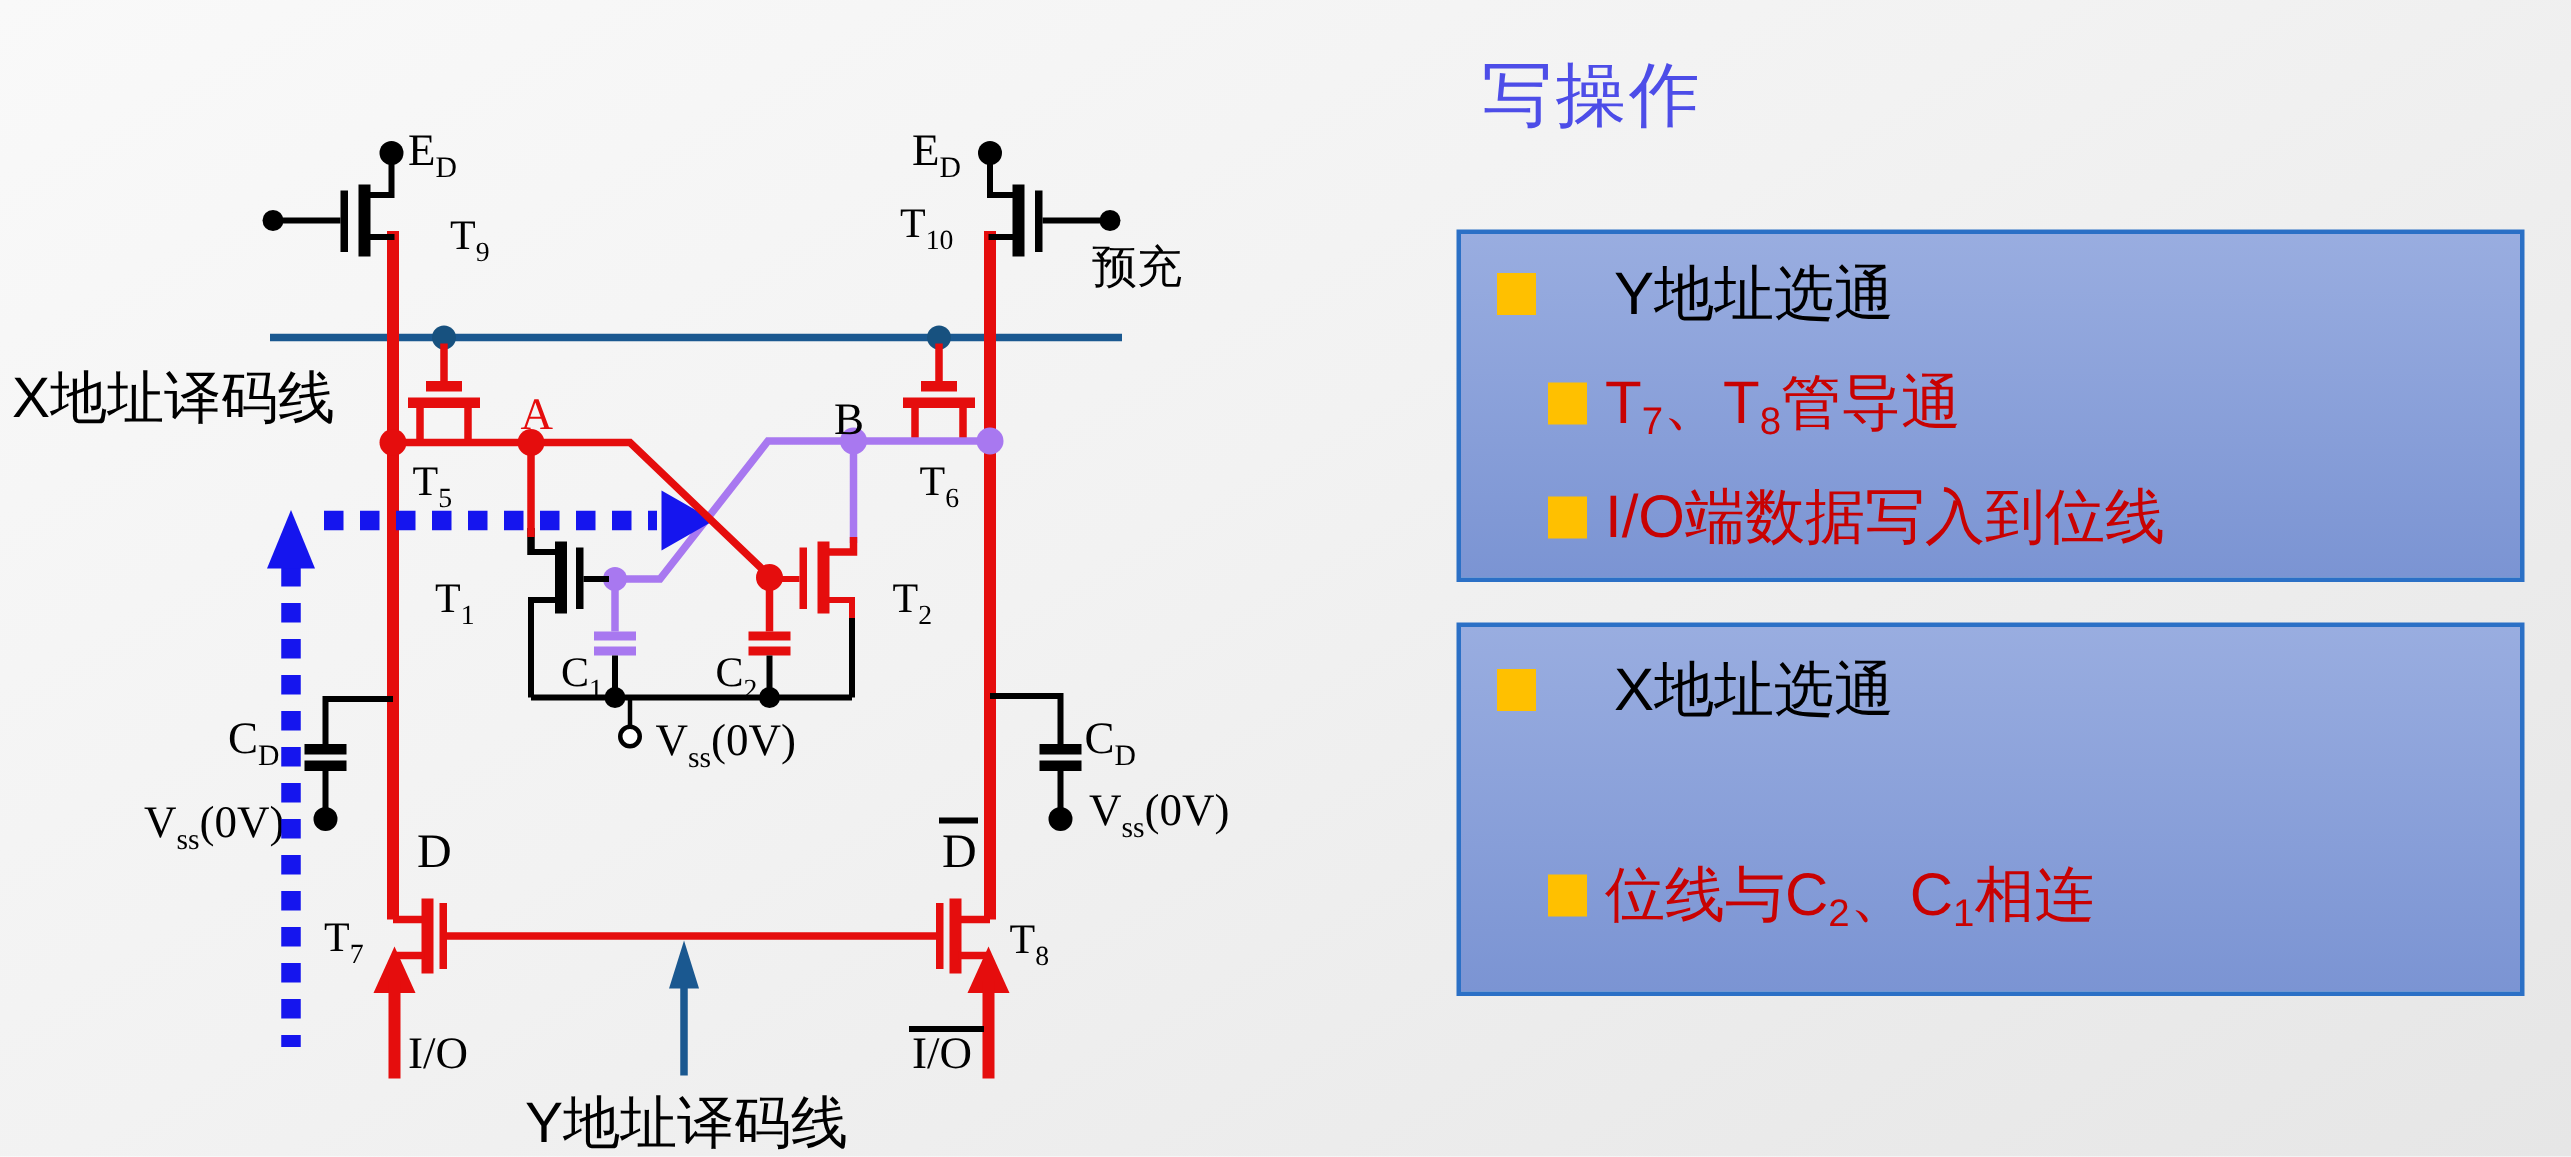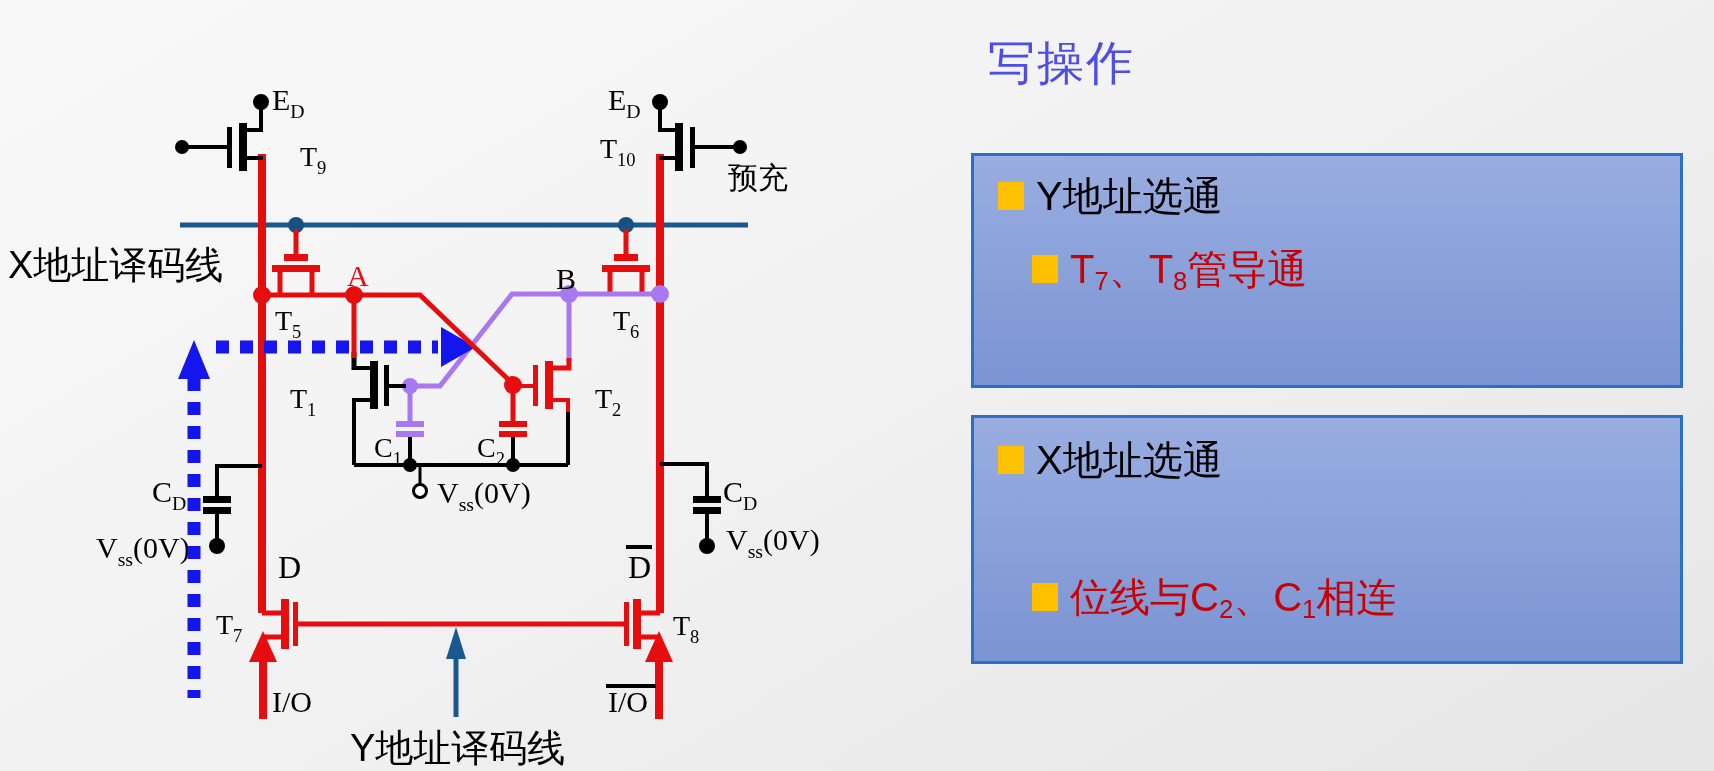--- a/index.html
+++ b/index.html
@@ -28,21 +28,21 @@
     border:3px solid #2b70c6;box-sizing:border-box;
   }
   .panel1{top:153px;height:235px;}
   .panel2{top:415px;height:249px;}
   .row{position:absolute;display:flex;align-items:flex-start;}
   .row .bullet{
     width:26px;height:28px;background:#ffc000;flex:0 0 auto;
     margin-right:12px;margin-top:9px;
   }
   .row .txt{font-size:40px;line-height:46px;white-space:nowrap;}
-  .txt-black{color:#000;}
+  .txt-black{color:#000;margin-left:40px;}
   .txt-red{color:#c80202;}
   .txt .sub{font-size:64%;vertical-align:-0.28em;}
   .lvl1{left:24px;}
   .lvl2{left:58px;text-align:right;}
 </style>
 </head>
 <body>
 
 <div class="slide">
 
@@ -239,20 +239,24 @@
 
   <div class="panel panel1">
     <div class="row lvl1" style="top:17px">
       <span class="bullet"></span>
       <span class="txt txt-black"><span>Y地址选通</span></span>
     </div>
     <div class="row lvl2" style="top:90px">
       <span class="bullet"></span>
       <span class="txt txt-red"><span>T</span><span class="sub">7</span><span>、T</span><span class="sub">8</span><span>管导通</span></span>
     </div>
+    <div class="row lvl2" style="top:166px">
+      <span class="bullet"></span>
+      <span class="txt txt-red"><span>I/O端数据写入到位线</span></span>
+    </div>
   </div>
 
   <div class="panel panel2">
     <div class="row lvl1" style="top:19px">
       <span class="bullet"></span>
       <span class="txt txt-black"><span>X地址选通</span></span>
     </div>
     <div class="row lvl2" style="top:156px">
       <span class="bullet"></span>
       <span class="txt txt-red"><span>位线与C</span><span class="sub">2</span><span>、C</span><span class="sub">1</span><span>相连</span></span>

